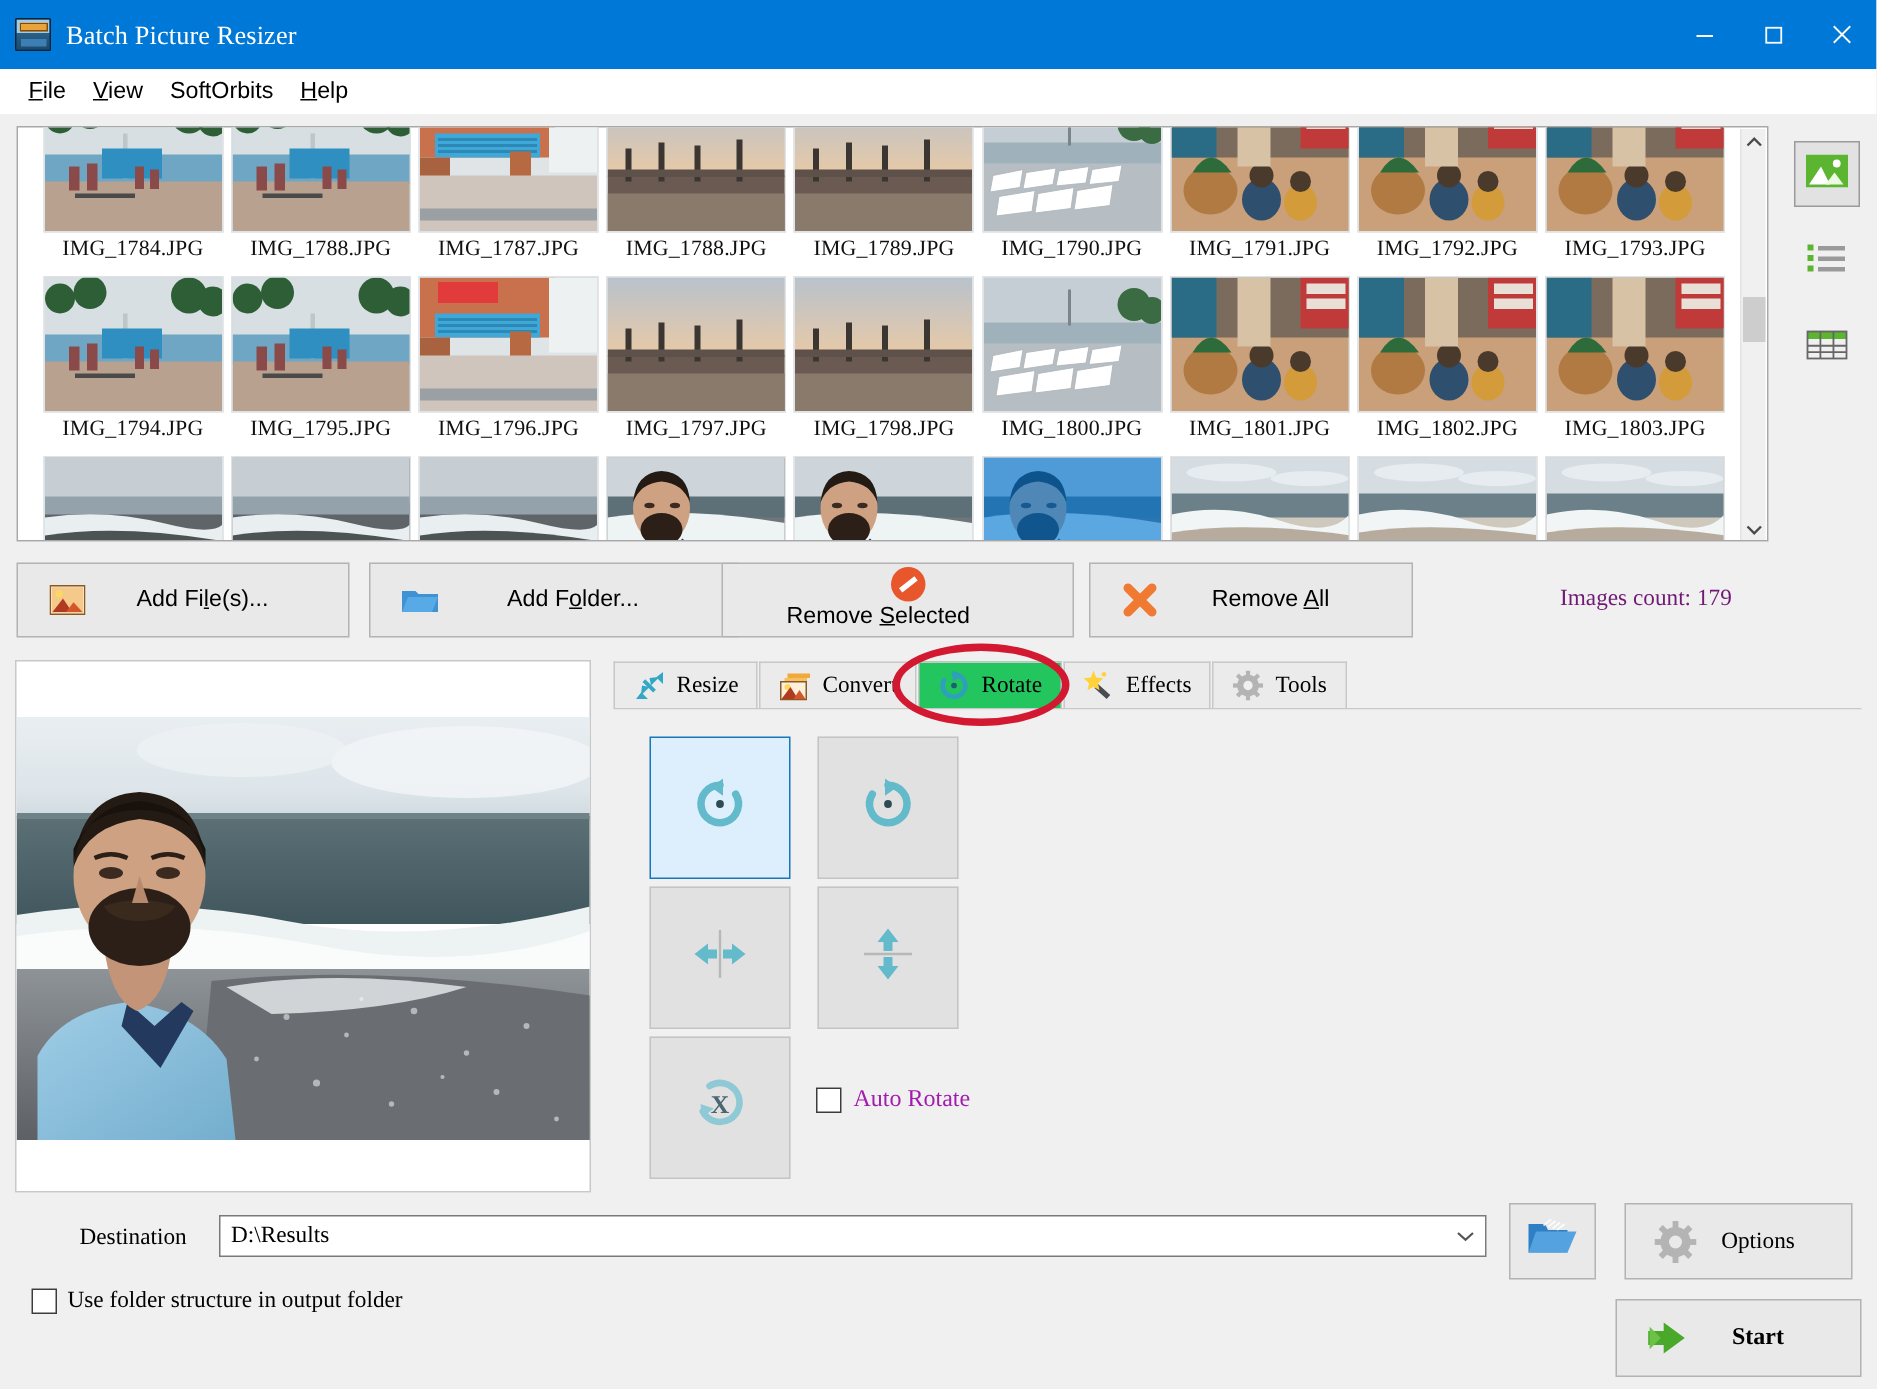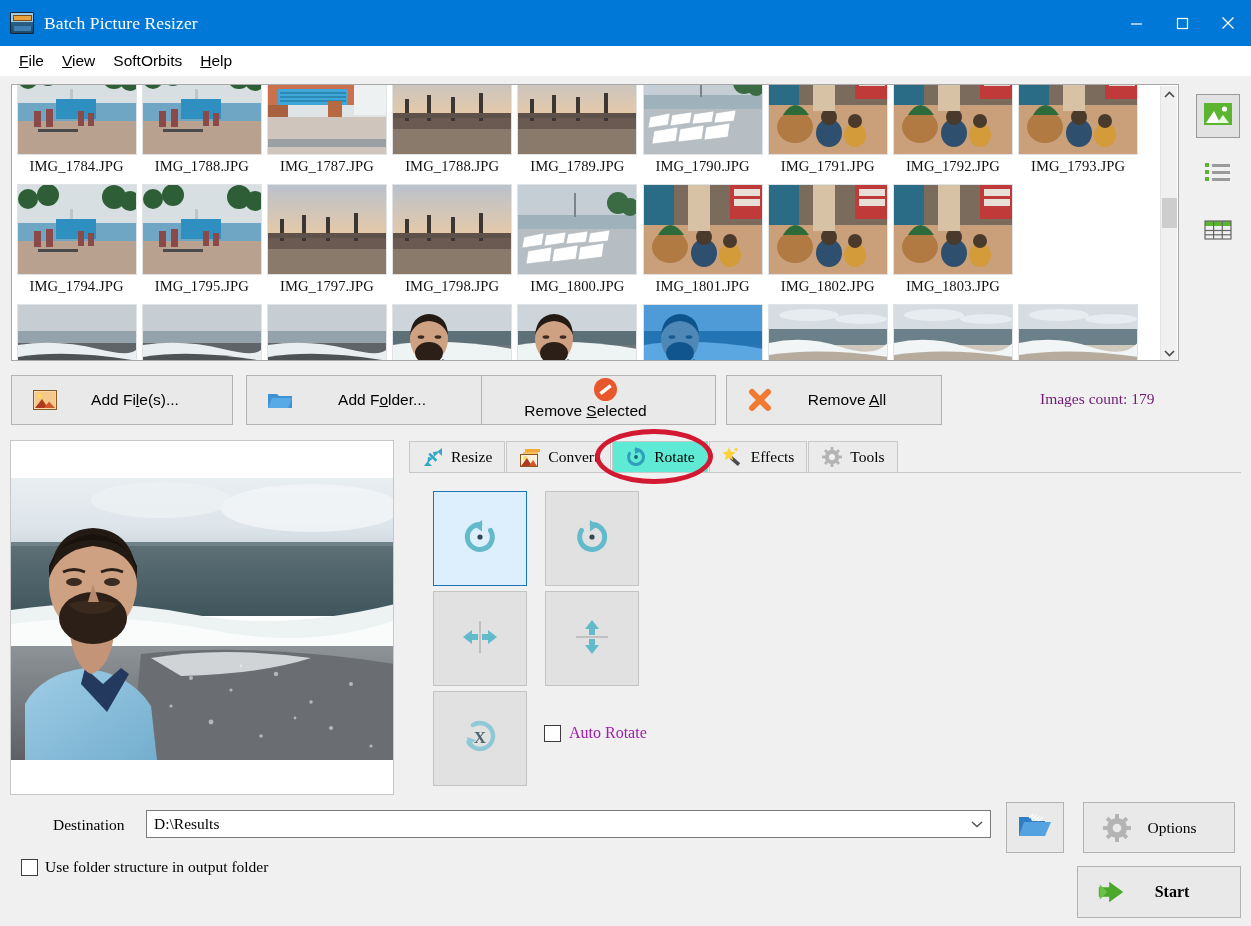--- a/index.html
+++ b/index.html
@@ -52,21 +52,21 @@
   }
   .menuitem u { text-decoration: underline; }
 
   
   .listpanel {
     position: absolute; left: 11px; top: 84px; width: 1168px; height: 277px;
     background: #ffffff; border: 1px solid #a8a8a8;
     overflow: hidden;
   }
   .thumbgrid {
-    position: absolute; left: 2px; top: -24px; width: 1145px;
+    position: absolute; left: 14px; top: -24px; width: 1145px;
   }
   .trow { display: flex; height: 120px; }
   .tcell {
     width: 125.2px; display: flex; flex-direction: column; align-items: center;
     padding-top: 3px;
   }
   .thumb {
     width: 120px; height: 91px; background: #cfd6da; position: relative; overflow: hidden;
     border: 1px solid #dfe3e6;
   }
@@ -125,21 +125,21 @@
   .tabstrip {
     position: absolute; left: 409px; top: 441px; width: 832px; height: 32px;
     border-bottom: 1px solid #c8c8c8; display: flex; align-items: stretch;
   }
   .tab {
     display: flex; align-items: center; gap: 7px; padding: 0 12px;
     font-size: 15.5px; color: #000; background: #ebebeb;
     border: 1px solid #c8c8c8; border-bottom: none; margin-right: 1px;
     font-family: "Liberation Serif", serif;
   }
-  .tab.active { background: #5eead4; }
+  .tab.active { background: #22c55e; }
   .tab .ti { width: 22px; height: 22px; flex: none; display:flex; align-items:center; justify-content:center;}
   .tabpane {
     position: absolute; left: 409px; top: 473px; width: 832px; height: 325px;
     background: #f0f0f0;
   }
 
   
   .redring {
     position: absolute; left: 595px; top: 429px; width: 118px; height: 55px;
     border: 5px solid #d31931; border-radius: 50%; pointer-events: none;
@@ -467,20 +467,39 @@
                 <rect x="38" y="34" width="40" height="20" fill="#2f8fc0"></rect>
                 <g fill="#8a4a4a">
                   <rect x="16" y="46" width="7" height="16"></rect>
                   <rect x="28" y="44" width="7" height="18"></rect>
                   <rect x="60" y="46" width="6" height="15"></rect>
                   <rect x="70" y="48" width="6" height="13"></rect>
                 </g>
                 <rect x="20" y="64" width="40" height="3" fill="#4a4a4a"></rect>
               </svg></div>
             <div class="tlabel">IMG_1795.JPG</div>
+          </div>
+          <div class="tcell">
+            <div class="thumb"><svg viewBox="0 0 120 91" preserveAspectRatio="none" width="120" height="91">
+                <rect width="120" height="91" fill="#dfe4e6"></rect>
+                <rect x="0" y="0" width="90" height="40" fill="#c8714c"></rect>
+                <rect x="12" y="3" width="40" height="14" fill="#e23b3b"></rect>
+                <rect x="10" y="24" width="70" height="16" fill="#3fa8d8"></rect>
+                <g fill="#2c88b4">
+                  <rect x="12" y="27" width="66" height="2"></rect>
+                  <rect x="12" y="31" width="66" height="2"></rect>
+                  <rect x="12" y="35" width="66" height="2"></rect>
+                </g>
+                <rect x="86" y="0" width="34" height="50" fill="#eef1f2"></rect>
+                <rect x="0" y="40" width="20" height="40" fill="#a8623f"></rect>
+                <rect x="60" y="36" width="14" height="40" fill="#b76a42"></rect>
+                <rect x="0" y="52" width="120" height="39" fill="#cfc5bd"></rect>
+                <rect x="0" y="74" width="120" height="8" fill="#9aa0a3"></rect>
+              </svg></div>
+            <div class="tlabel">IMG_1796.JPG</div>
           </div>
           <div class="tcell">
             <div class="thumb"><svg viewBox="0 0 120 91" preserveAspectRatio="none" width="120" height="91">
                 <defs>
                   <linearGradient id="g_su" x1="0" y1="0" x2="0" y2="1">
                     <stop offset="0%" stop-color="#b9c2cc"></stop>
                     <stop offset="55%" stop-color="#e6c9a8"></stop>
                     <stop offset="100%" stop-color="#c98b5c"></stop>
                   </linearGradient>
                 </defs>

